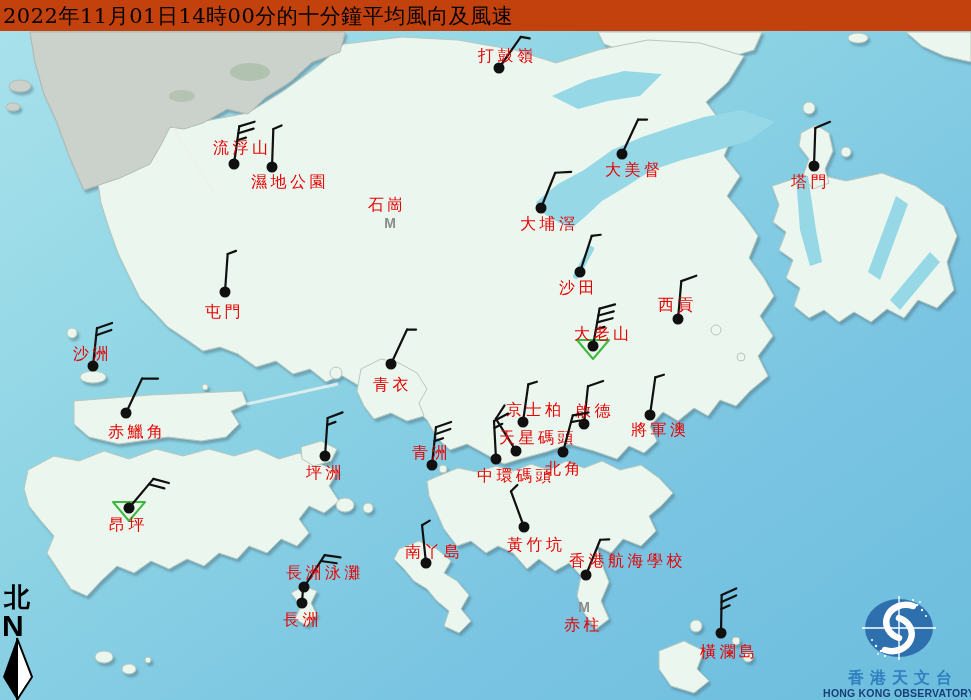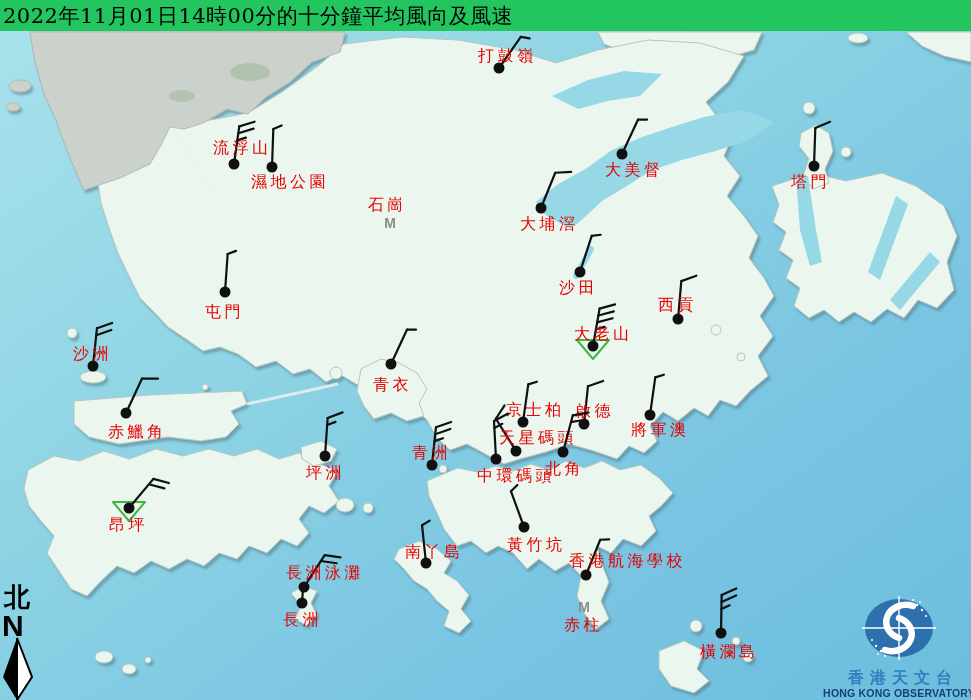--- a/index.html
+++ b/index.html
@@ -5,21 +5,21 @@
   :root{
     --sea1:#a9e2ec; --sea2:#8ed4e4; --sea3:#79c4e2; --sea4:#6cbddd;
     --land:#ebf7ee; --land-edge:#b6c7bc; --urban:#cbd2cb; --inlet:#97d8e6;
     --label-red:#e60000; --barb:#101010; --tri:#3cb83c; --miss:#8b8b8b;
     --logo-blue:#2e6fae; --logo-cn:#2f7fc1; --logo-en:#173f77;
   }
   html,body{margin:0;padding:0;}
   .stage{position:relative;width:971px;height:700px;overflow:hidden;
          font-family:"Liberation Sans",sans-serif;background:#7cc6e0;}
   .stage svg{position:absolute;left:0;top:0;}
-  .titlebar{position:absolute;left:0;top:0;width:971px;height:31px;background:#22c55e;
+  .titlebar{position:absolute;left:0;top:0;width:971px;height:31px;background:#c2410c;
             z-index:5;display:flex;align-items:center;}
   .titlebar span{font-family:"DejaVu Serif","Liberation Serif",serif;font-size:21px;
                  color:#000;padding-left:3px;letter-spacing:0.5px;white-space:nowrap;}
   .sea-stop1{stop-color:var(--sea1);} .sea-stop2{stop-color:var(--sea2);}
   .sea-stop3{stop-color:var(--sea3);} .sea-stop4{stop-color:var(--sea4);}
   .land{fill:var(--land);stroke:var(--land-edge);stroke-width:1;}
   .urban{fill:var(--urban);stroke:#b3bab3;stroke-width:1;}
   .inlet{fill:var(--inlet);stroke:none;}
   .inlet-line{stroke:var(--inlet);fill:none;}
   .bridge{stroke:#eef2ef;stroke-width:3;fill:none;}

